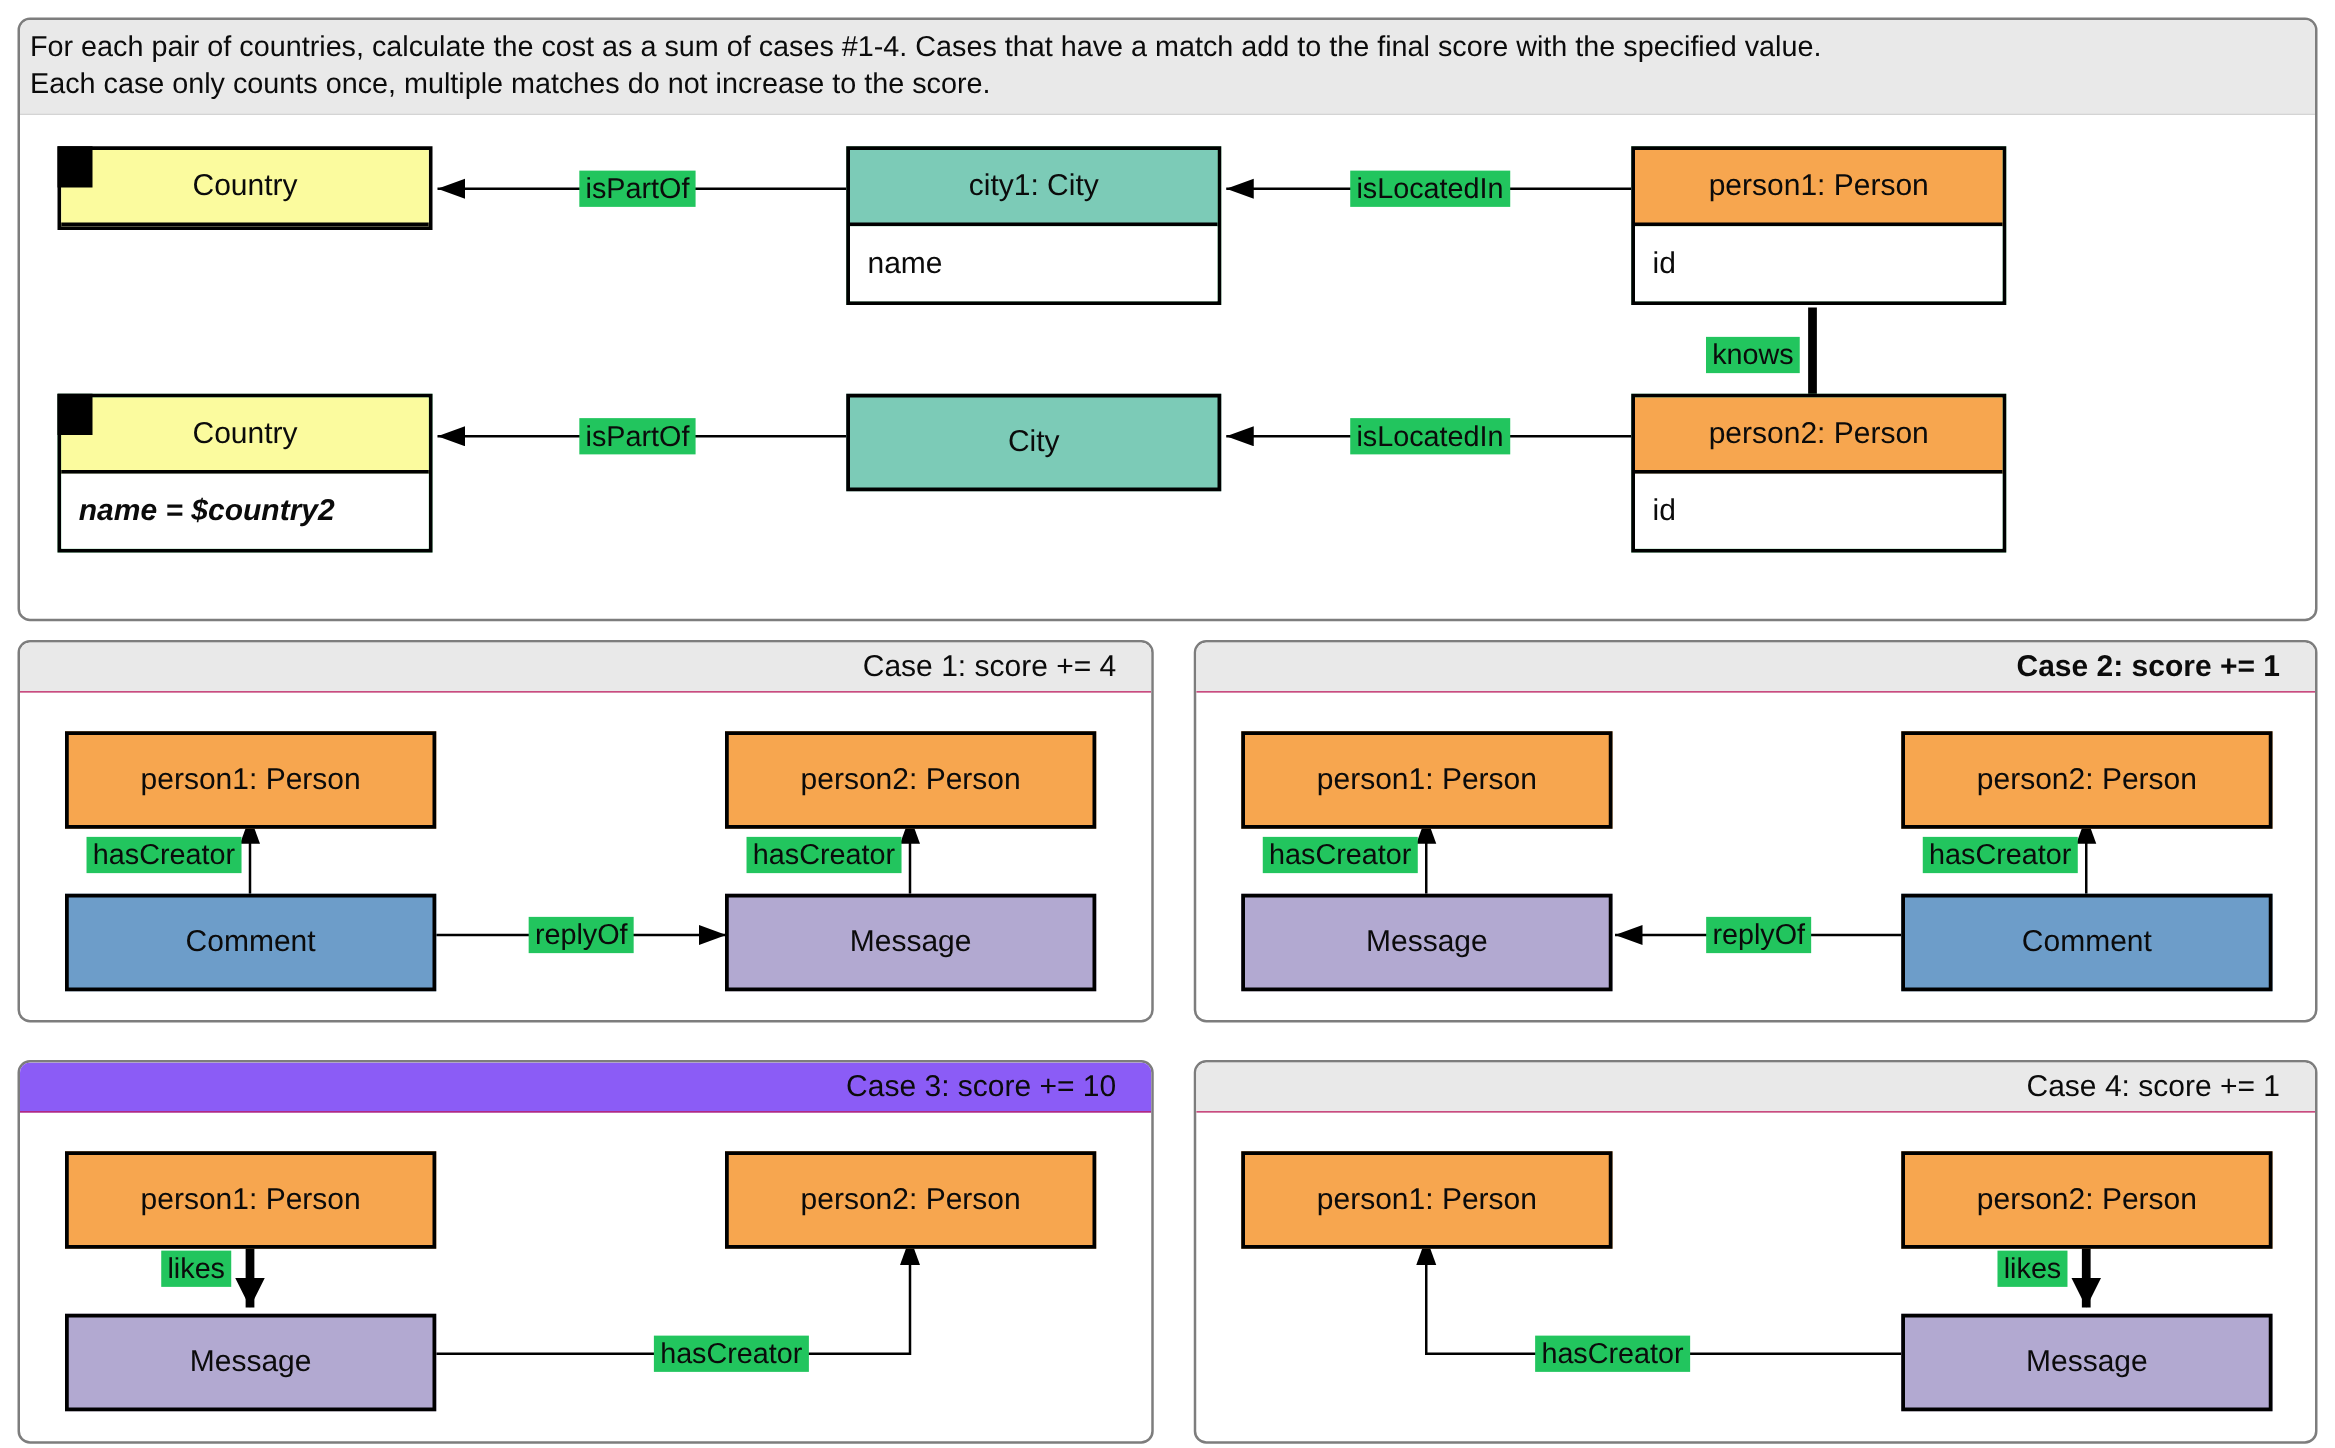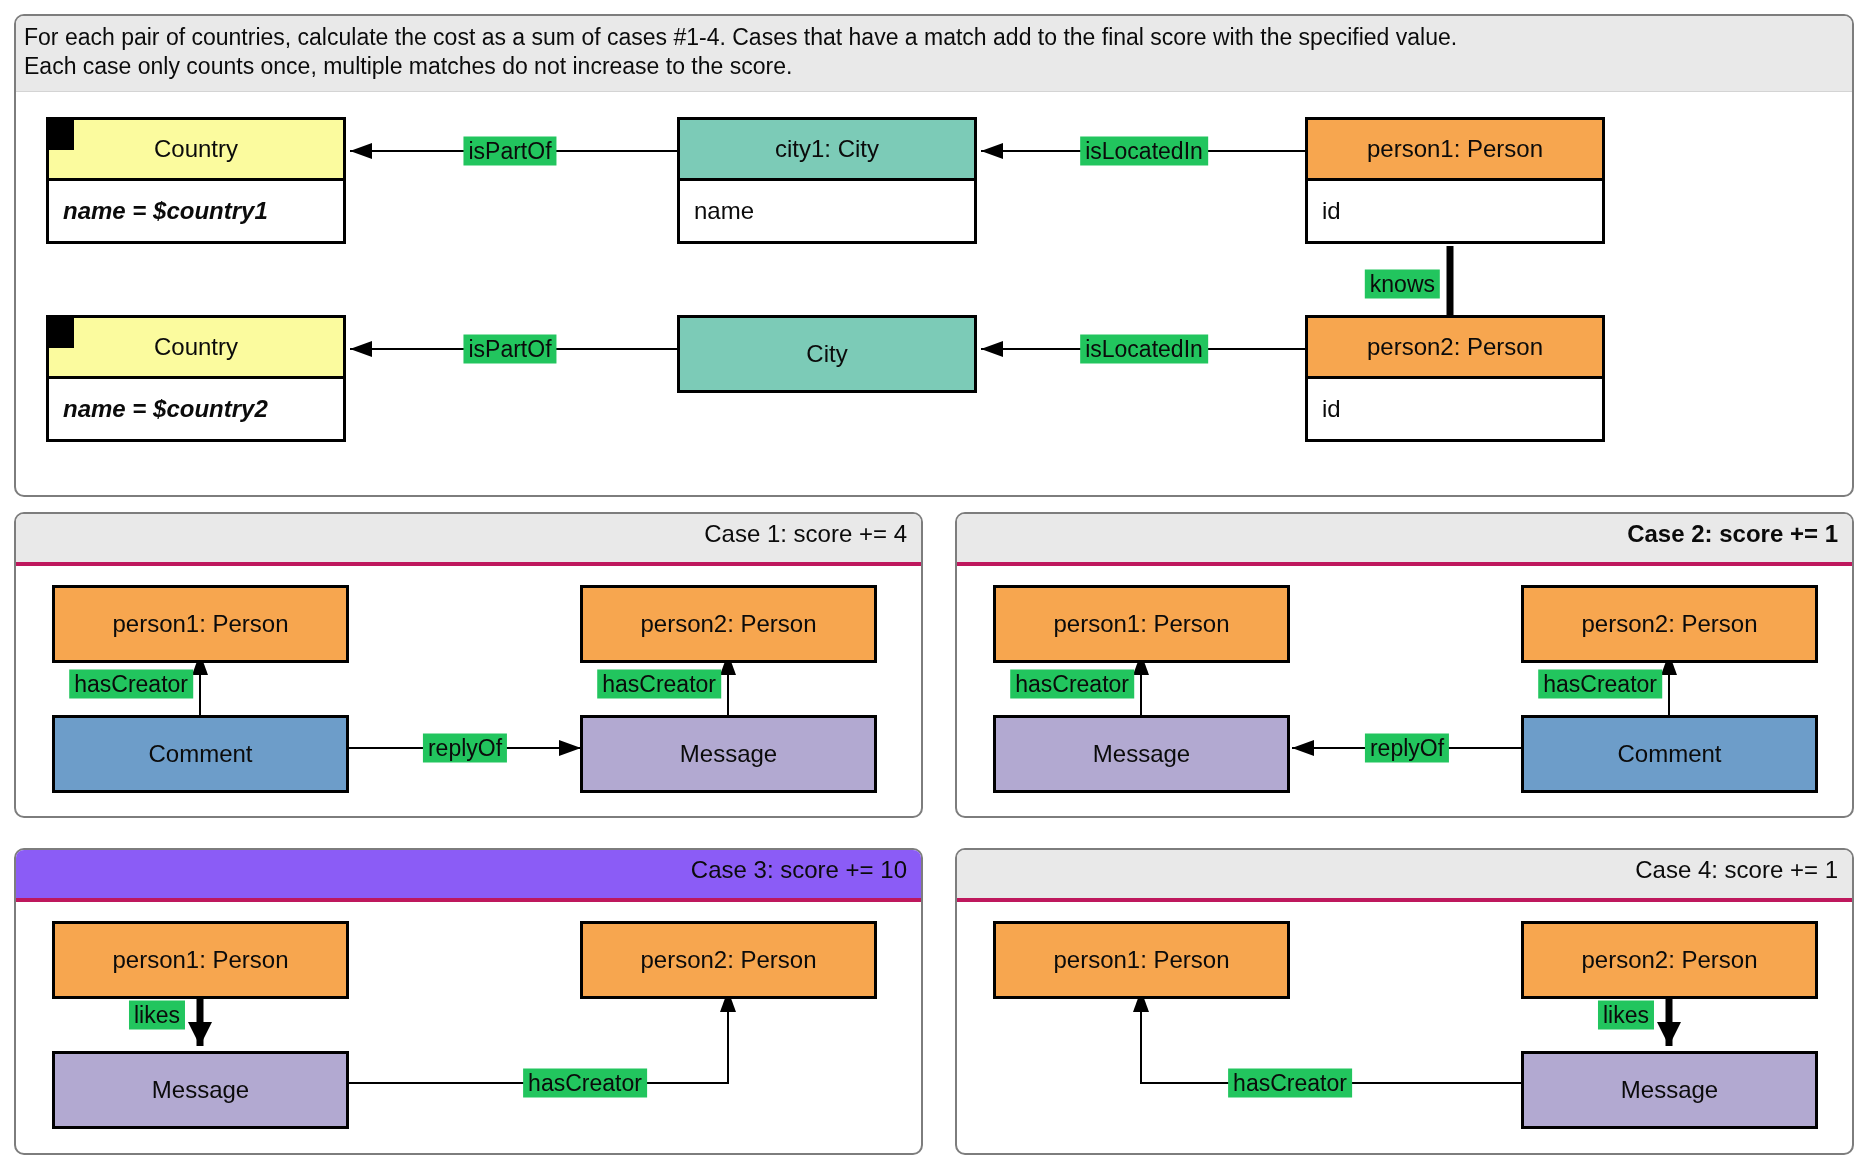--- a/index.html
+++ b/index.html
@@ -12,23 +12,23 @@
     position:absolute;border:2px solid #7d7d7d;border-radius:10px;
     background:#ffffff;box-sizing:border-box;overflow:hidden;z-index:1;
   }
   .panel-desc{
     position:absolute;left:0;top:0;right:0;
     padding:7px 10px 9px 8px;font-size:23px;line-height:1.28;
     border-bottom:1px solid #d4d4d4;
   }
   .panel-desc .desc-text{display:block;max-width:1460px;}
   .case-titlebar{
-    position:absolute;left:0;top:0;right:0;height:52px;
-    font-size:24px;line-height:40px;text-align:right;padding-right:14px;
-    box-sizing:border-box;border-bottom:4px solid #be185d;
+    position:absolute;left:0;top:0;right:0;height:40px;
+    font-size:24px;line-height:40px;text-align:right;padding-right:28px;
+    box-sizing:border-box;border-bottom:1px solid #be185d;
   }
   svg.overlay{position:absolute;left:0;top:0;z-index:2;pointer-events:none;}
   .uml{
     position:absolute;box-sizing:border-box;width:300px;
     border:3px solid #000;background:#86efac;z-index:3;
   }
   .uml-head{
     height:58px;border-bottom:3px solid #000;display:flex;
     align-items:center;justify-content:center;font-size:24px;
   }
@@ -103,21 +103,20 @@
     <polyline points="349,1083 728,1083 728,990" marker-end="url(#arr)"></polyline>
 
     <line x1="1669" y1="985" x2="1669" y2="1046" stroke-width="7" marker-end="url(#arrBig)"></line>
     <polyline points="1521,1083 1141,1083 1141,990" marker-end="url(#arr)"></polyline>
   </g>
 </svg>
 
 <div class="uml" style="left:46px;top:117px">
   <div class="note-sq"></div>
   <div class="uml-head" style="background-color: rgb(251, 251, 158);">Country</div>
-  <div class="uml-attr attr-var">name = $country1</div>
 </div>
 
 <div class="uml" style="left:677px;top:117px">
   <div class="uml-head" style="background-color: rgb(124, 203, 183);">city1: City</div>
   <div class="uml-attr">name</div>
 </div>
 
 <div class="uml" style="left:1305px;top:117px">
   <div class="uml-head" style="background-color: rgb(247, 166, 79);">person1: Person</div>
   <div class="uml-attr">id</div>

